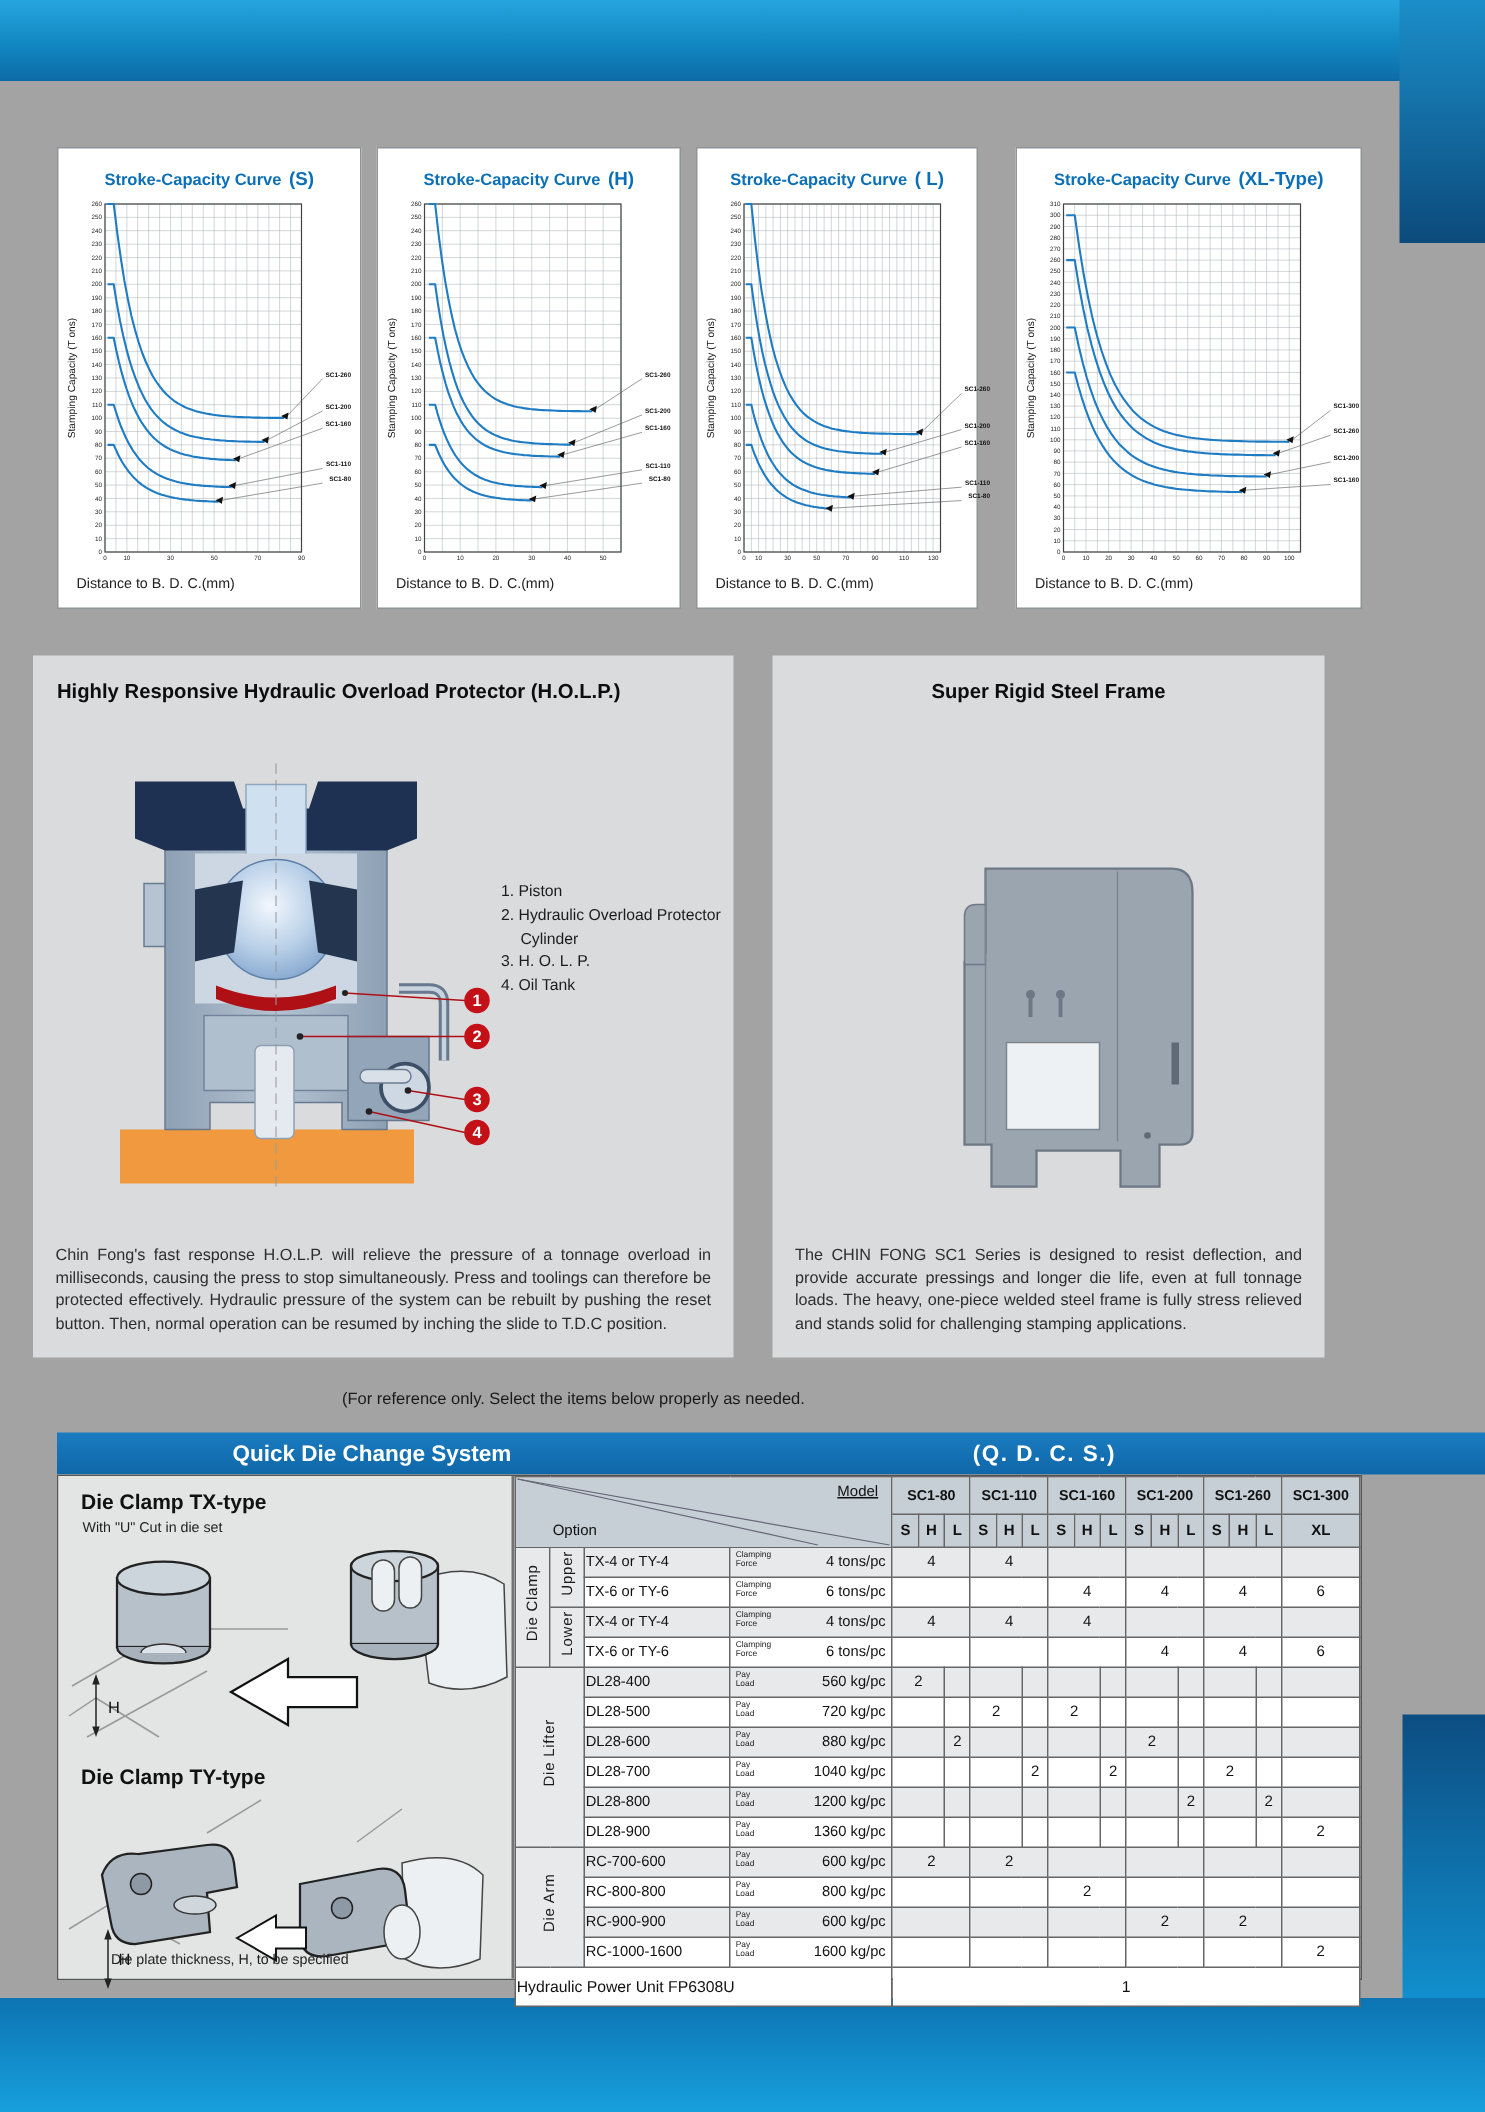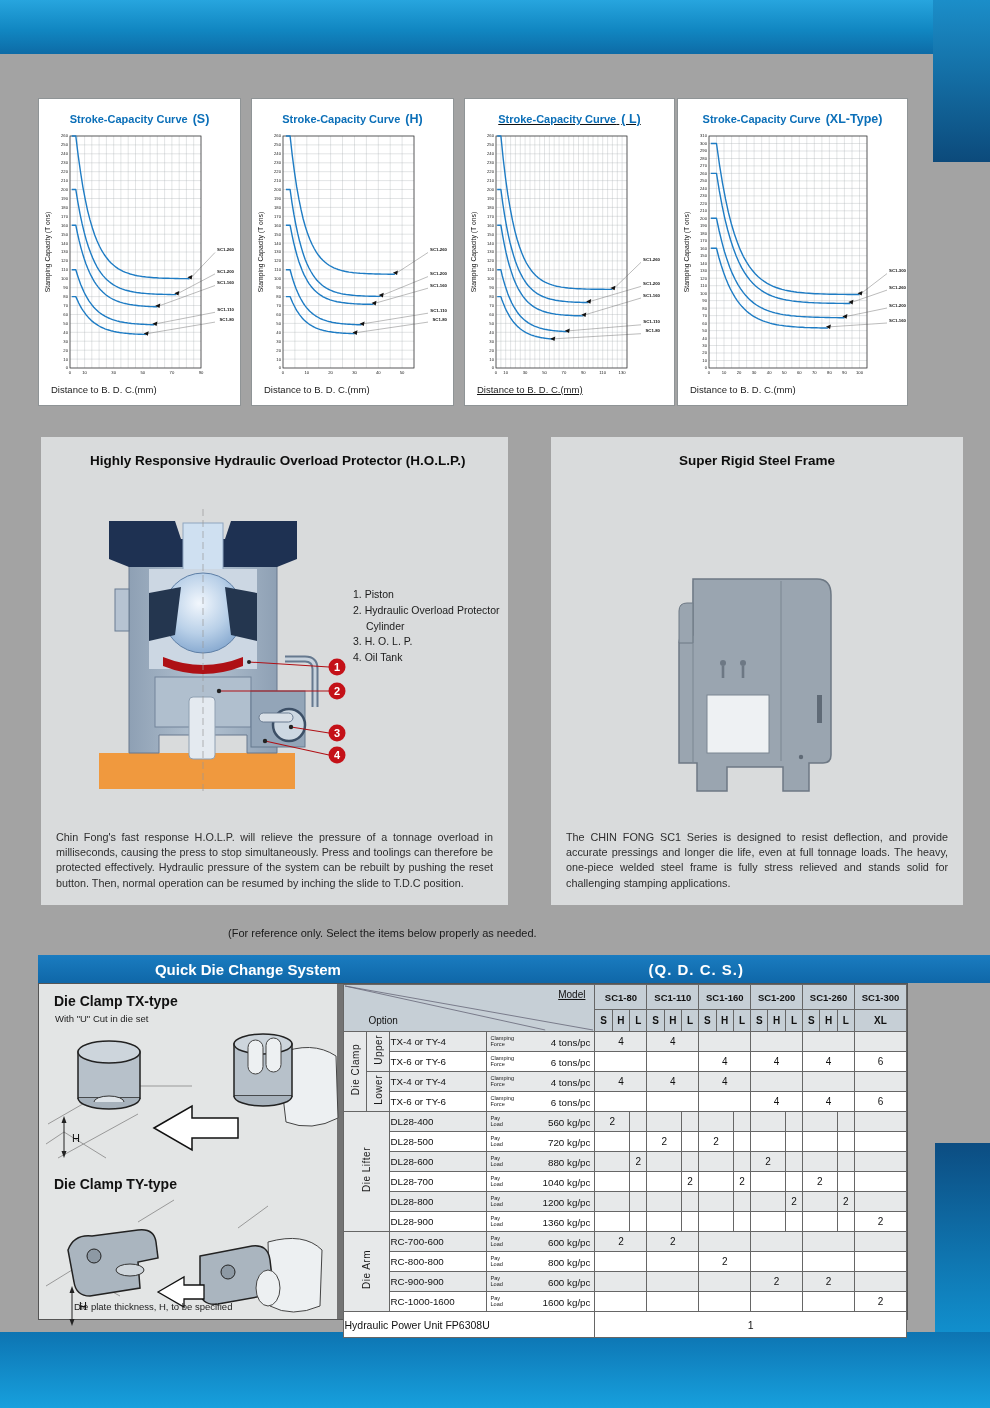--- a/index.html
+++ b/index.html
@@ -32,21 +32,21 @@
   .holp-legend div{padding-left:13px;text-indent:-13px;margin-left:20px;}
   
   .ref-note{position:absolute;left:228px;top:927px;font-size:11px;color:#1a1a1a;}
   
   .qdcs-bar{position:absolute;left:38px;top:955px;width:954px;height:28px;
     background:linear-gradient(180deg,#1a7cc0,#0f67a8);display:flex;align-items:center;}
   .qdcs-bar .t1{width:44%;text-align:center;color:#fff;font-weight:bold;font-size:15px;}
   .qdcs-bar .t2{width:50%;text-align:center;color:#fff;font-weight:bold;font-size:15px;letter-spacing:1px;}
   .qdcs-body{position:absolute;left:38px;top:983px;width:870px;height:337px;
     border:1px solid #555;box-sizing:border-box;background:#fff;display:flex;}
-  .qdcs-left{width:307px;height:100%;background:#e3e5e5;border-right:6px solid #737373;
+  .qdcs-left{width:307px;height:100%;background:#e3e5e5;border-right:2px solid #737373;
     box-sizing:border-box;position:relative;}
   .dc-title{position:absolute;left:15px;font-weight:bold;font-size:14px;}
   .dc-sub{position:absolute;left:16px;top:29px;font-size:9.5px;color:#222;}
   .dc-caption{position:absolute;left:0;right:0;bottom:7px;font-size:9.5px;color:#222;padding-left:35px;}
   
   table.qdcs{border-collapse:collapse;table-layout:fixed;width:562px;font-family:"Liberation Sans",sans-serif;}
   table.qdcs td, table.qdcs th{border:1px solid #666;padding:0;overflow:hidden;}
   .optcell{position:relative;background:#c6cfd6;height:46px;}
   .optcell svg{position:absolute;left:0;top:0;width:100%;height:100%;}
   .opt-lbl{position:absolute;left:24px;bottom:5px;font-size:10px;}
@@ -275,21 +275,21 @@
           <polygon points="103.6,193.7 108.6,191.4 107.8,196.0" fill="#111"></polygon>
           <text x="191" y="181.8" font-size="4.3" font-weight="bold" text-anchor="end" fill="#111">SC1-110</text>
           <path d="M 29.9 166.6 L 34.1 166.6 L 35.5 170.0 L 36.8 173.0 L 38.2 175.8 L 39.5 178.3 L 40.8 180.6 L 42.2 182.7 L 43.5 184.6 L 44.9 186.4 L 46.2 188.0 L 47.5 189.4 L 48.9 190.7 L 50.2 191.9 L 51.6 193.0 L 52.9 194.0 L 54.2 194.9 L 55.6 195.7 L 56.9 196.5 L 58.3 197.2 L 59.6 197.8 L 60.9 198.3 L 62.3 198.9 L 63.6 199.3 L 65.0 199.8 L 66.3 200.1 L 67.6 200.5 L 69.0 200.8 L 70.3 201.1 L 71.7 201.4 L 73.0 201.6 L 74.3 201.8 L 75.7 202.0 L 77.0 202.2 L 78.4 202.4 L 79.7 202.5 L 81.0 202.7 L 82.4 202.8 L 83.7 202.9 L 85.1 203.0 L 86.4 203.1 L 87.7 203.2 L 89.1 203.3 L 90.4 203.4 L 91.8 203.4 L 93.1 203.5 L 94.4 203.5 L 95.8 203.6 L 97.1 203.6 L 98.5 203.7" fill="none" stroke="#1e7cc4" stroke-width="1.4" stroke-linejoin="round"></path>
           <line x1="172.0" y1="192.1" x2="100.5" y2="202.6" stroke="#555" stroke-width="0.4"></line>
           <polygon points="96.5,202.6 101.5,200.3 100.7,204.9" fill="#111"></polygon>
           <text x="191" y="190.7" font-size="4.3" font-weight="bold" text-anchor="end" fill="#111">SC1-80</text>
           <text transform="translate(7,122.0) rotate(-90)" font-size="6.8" text-anchor="middle" fill="#111">Stamping Capacity (T ons)</text>
         </svg></div>
     <div class="c-xlabel">Distance to B. D. C.(mm)</div>
   </div>
-  <div class="chart-panel" style="left:464px;width:211px;text-decoration:underline;">
+  <div class="chart-panel" style="left:464px;width:188px;">
     <div class="c-title"><span>Stroke-Capacity Curve</span> <span class="c-var">( L)</span></div>
     <div class="chart-mount"><svg width="192" height="252" viewBox="0 0 192 252" font-family="Liberation Sans, sans-serif">
           <line x1="27.0" y1="6" x2="27.0" y2="238" stroke="#aab0b4" stroke-width="0.35"></line>
           <line x1="31.9" y1="6" x2="31.9" y2="238" stroke="#aab0b4" stroke-width="0.35"></line>
           <line x1="36.7" y1="6" x2="36.7" y2="238" stroke="#aab0b4" stroke-width="0.35"></line>
           <line x1="41.6" y1="6" x2="41.6" y2="238" stroke="#aab0b4" stroke-width="0.35"></line>
           <line x1="46.4" y1="6" x2="46.4" y2="238" stroke="#aab0b4" stroke-width="0.35"></line>
           <line x1="51.3" y1="6" x2="51.3" y2="238" stroke="#aab0b4" stroke-width="0.35"></line>
           <line x1="56.1" y1="6" x2="56.1" y2="238" stroke="#aab0b4" stroke-width="0.35"></line>
           <line x1="61.0" y1="6" x2="61.0" y2="238" stroke="#aab0b4" stroke-width="0.35"></line>
@@ -515,21 +515,21 @@
           <text x="224" y="176.6" font-size="4.3" font-weight="bold" text-anchor="end" fill="#111">SC1-200</text>
           <path d="M 28.8 118.3 L 34.5 118.3 L 36.8 127.2 L 39.2 135.2 L 41.5 142.2 L 43.8 148.5 L 46.1 154.1 L 48.4 159.0 L 50.8 163.4 L 53.1 167.3 L 55.4 170.8 L 57.7 173.9 L 60.0 176.6 L 62.4 179.0 L 64.7 181.2 L 67.0 183.1 L 69.3 184.8 L 71.6 186.3 L 74.0 187.7 L 76.3 188.9 L 78.6 189.9 L 80.9 190.9 L 83.2 191.7 L 85.6 192.4 L 87.9 193.1 L 90.2 193.7 L 92.5 194.2 L 94.8 194.7 L 97.2 195.1 L 99.5 195.4 L 101.8 195.8 L 104.1 196.1 L 106.4 196.3 L 108.8 196.5 L 111.1 196.7 L 113.4 196.9 L 115.7 197.1 L 118.0 197.2 L 120.4 197.3 L 122.7 197.5 L 125.0 197.6 L 127.3 197.6 L 129.6 197.7 L 132.0 197.8 L 134.3 197.8 L 136.6 197.9 L 138.9 198.0 L 141.2 198.0 L 143.6 198.0 L 145.9 198.1" fill="none" stroke="#1e7cc4" stroke-width="1.4" stroke-linejoin="round"></path>
           <line x1="205.0" y1="193.0" x2="147.9" y2="196.8" stroke="#555" stroke-width="0.4"></line>
           <polygon points="143.9,196.8 148.9,194.5 148.1,199.1" fill="#111"></polygon>
           <text x="224" y="191.6" font-size="4.3" font-weight="bold" text-anchor="end" fill="#111">SC1-160</text>
           <text transform="translate(7,122.0) rotate(-90)" font-size="6.8" text-anchor="middle" fill="#111">Stamping Capacity (T ons)</text>
         </svg></div>
     <div class="c-xlabel">Distance to B. D. C.(mm)</div>
   </div>
 
-  <div class="gray-panel" style="left:41px;width:467px;padding-left:33px;">
+  <div class="gray-panel" style="left:22px;width:467px;">
     <div class="sec-title holp-title">Highly Responsive Hydraulic  Overload Protector (H.O.L.P.)</div>
     <svg width="320" height="300" viewBox="0 0 320 300" style="position:absolute;left:12px;top:64px;">
       <defs>
         <radialGradient id="sph" cx="45%" cy="38%" r="68%">
           <stop offset="0%" stop-color="#f2f7fd"></stop>
             <stop offset="55%" stop-color="#b9d0e8"></stop>
             <stop offset="100%" stop-color="#7fa3cc"></stop>
         </radialGradient>
         <linearGradient id="bodyg" x1="0" y1="0" x2="1" y2="0">
           <stop offset="0%" stop-color="#8ea0b4"></stop>
@@ -580,21 +580,21 @@
     </svg>
     <div class="holp-legend">
         <div>1. Piston</div>
         <div>2. Hydraulic Overload Protector Cylinder</div>
         <div>3. H. O. L. P.</div>
         <div>4. Oil Tank</div>
       </div>
     <div class="para">Chin Fong's fast response H.O.L.P. will relieve the pressure of a tonnage overload in milliseconds, causing the press to stop simultaneously. Press and toolings can therefore be protected effectively. Hydraulic pressure of the system can be rebuilt by pushing the reset button. Then, normal operation can be resumed by inching the slide to T.D.C position.</div>
   </div>
 
-  <div class="gray-panel" style="left:515px;width:412px;margin-left:36px;">
+  <div class="gray-panel" style="left:515px;width:368px;">
     <div class="sec-title frame-title">Super  Rigid Steel Frame</div>
     <svg width="240" height="270" viewBox="0 0 240 270" style="position:absolute;left:80px;top:110px;">
       <path d="M62,32 L186,32 Q200,32 200,48 L200,208 Q200,216 192,216 L178,216 L178,244 L152,244 L152,220 L96,220 L96,244 L66,244 L66,216 L48,216 L48,96 Q48,88 56,88 L62,88 Z" fill="#9aa5b0" stroke="#6d7884" stroke-width="1.5"></path>
       <path d="M48,96 L48,64 Q48,56 56,56 L62,56 L62,96 Z" fill="#9aa5b0" stroke="#6d7884"></path>
       <line x1="62" y1="34" x2="62" y2="216" stroke="#7b8691"></line>
       <line x1="150" y1="34" x2="150" y2="214" stroke="#7b8691"></line>
       <rect x="76" y="148" width="62" height="58" fill="#eef1f3" stroke="#7b8691"></rect>
       <g fill="#6d7884">
         <circle cx="92" cy="116" r="3"></circle>
           <circle cx="112" cy="116" r="3"></circle>

